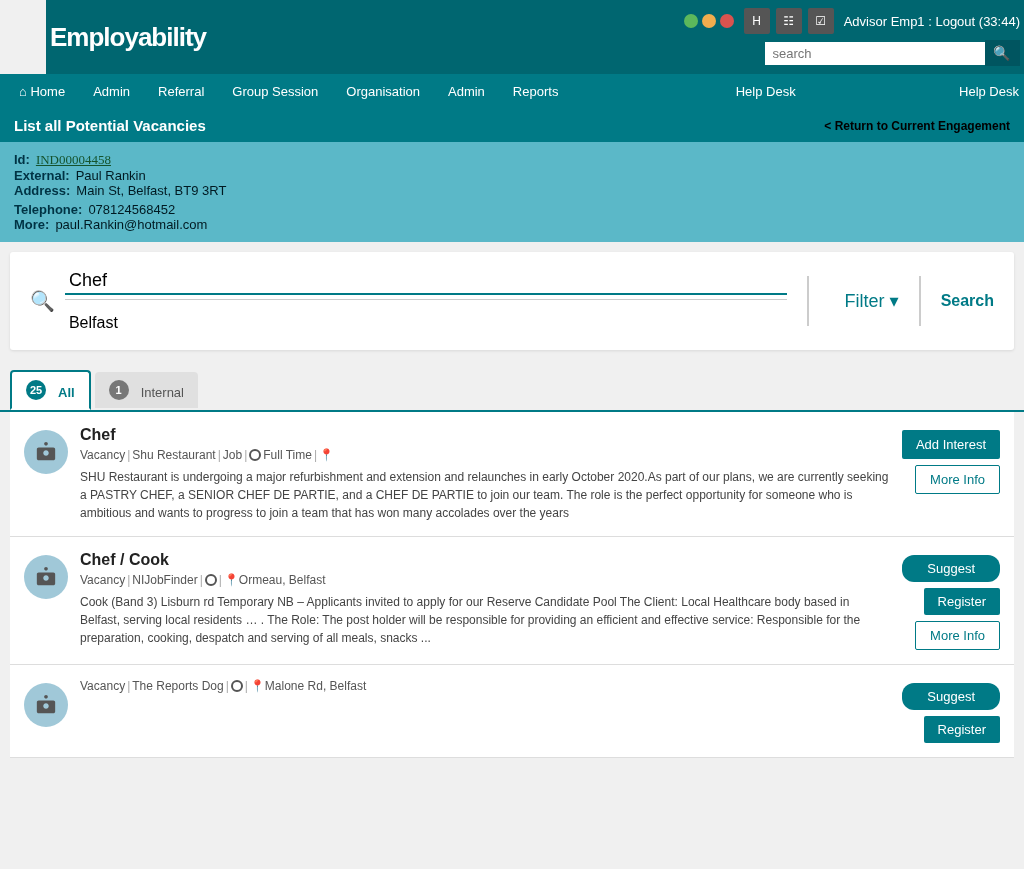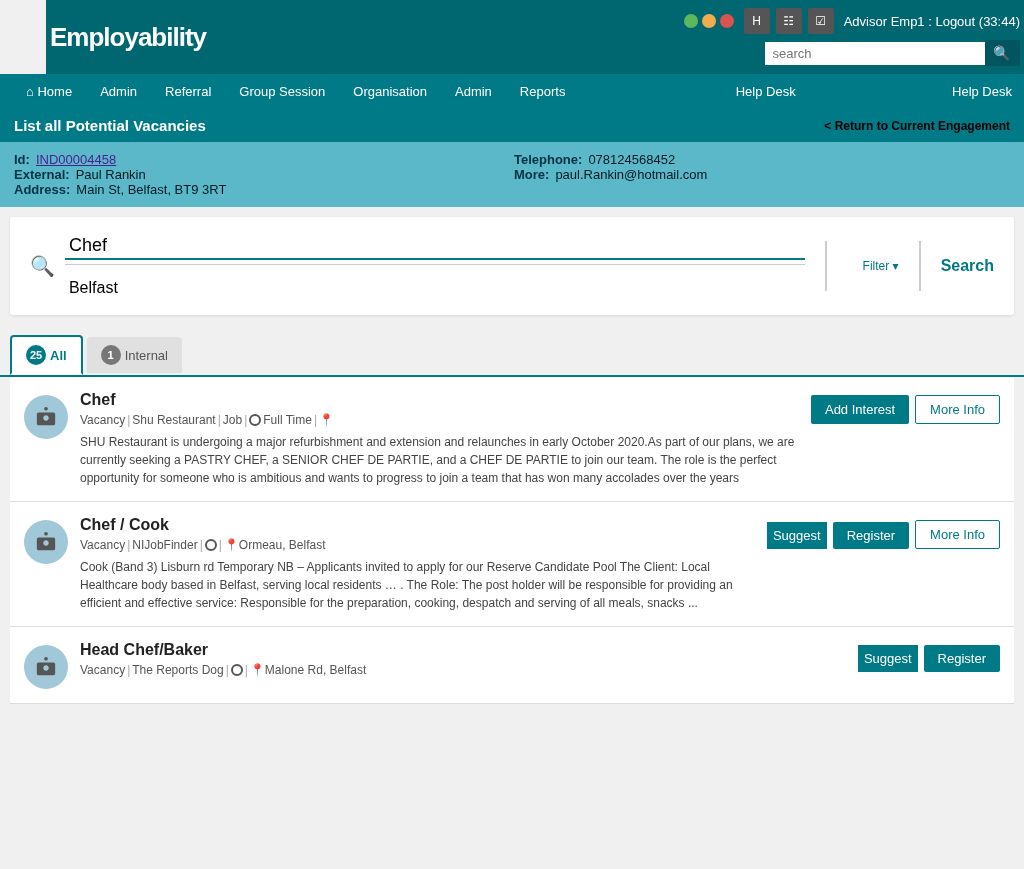--- a/index.html
+++ b/index.html
@@ -17,69 +17,69 @@
     .header-icon-btn { background: #555; color: white; border: none; width: 26px; height: 26px; display: flex; align-items: center; justify-content: center; font-size: 12px; cursor: pointer; border-radius: 2px; }
     .advisor-text { color: white; font-size: 13px; }
     .search-bar-header { display: flex; align-items: center; }
     .search-bar-header input { padding: 4px 8px; width: 200px; border: none; font-size: 13px; }
     .search-bar-header button { background: #005560; border: none; color: white; padding: 4px 8px; cursor: pointer; font-size: 14px; }
 
     
     .header-top { display: flex; align-items: center; justify-content: space-between; }
 
     
-    .nav { background: #007a86; display: flex; align-items: center; padding: 0 12px; }
+    .nav { background: #007a86; display: flex; align-items: center; padding: 0 5px; }
     .nav a { color: white; text-decoration: none; padding: 10px 14px; display: inline-block; font-size: 13px; }
     .nav-home { display: flex; align-items: center; gap: 4px; }
     .nav-right { margin-left: auto; }
 
     
     .page-title-bar { background: #007a86; color: white; padding: 8px 14px; display: flex; align-items: center; justify-content: space-between; font-size: 15px; font-weight: bold; }
     .return-link { color: #000000; font-size: 12px; cursor: pointer; text-decoration: none; }
 
     
-    .customer-info { background: #5bb8c8; padding: 10px 14px; display: grid; grid-template-columns: 1fr 1fr; gap: 4px; }
+    .customer-info { background: #5bb8c8; padding: 10px 14px; display: grid; grid-template-columns: 1fr; gap: 4px; }
     .info-row { display: flex; gap: 6px; }
     .info-label { font-weight: bold; color: #003344; font-size: 13px; }
     .info-value { color: #001a22; font-size: 13px; }
-    .info-link { color: #4c1d95; text-decoration: underline; cursor: pointer; }
+    .info-link { color: #14532d; text-decoration: underline; cursor: pointer; font-family: Liberation Serif, serif; }
 
     
     .search-panel { background: white; margin: 10px; padding: 16px 20px; border-radius: 3px; box-shadow: 0 1px 3px rgba(0,0,0,0.1); }
     .search-panel-inner { display: flex; align-items: center; gap: 10px; }
     .search-icon-lg { color: #007a86; font-size: 20px; }
     .search-inputs { flex: 1; }
     .search-input-job { font-size: 18px; border: none; border-bottom: 2px solid #007a86; width: 100%; padding: 2px 4px; outline: none; }
     .search-input-location { font-size: 16px; border: none; width: 100%; padding: 2px 4px; outline: none; margin-top: 8px; }
     .search-divider { width: 2px; background: #ccc; height: 50px; margin: 0 10px; }
-    .filter-btn { color: #007a86; background: none; border: none; font-size: 12px; cursor: pointer; display: flex; align-items: center; gap: 4px; white-space: nowrap; padding-left: 16px; }
+    .filter-btn { color: #007a86; background: none; border: none; font-size: 18px; cursor: pointer; display: flex; align-items: center; gap: 4px; white-space: nowrap; padding-left: 16px; }
     .search-btn { color: #007a86; background: none; border: none; font-size: 16px; cursor: pointer; font-weight: bold; }
 
     
     .tabs-bar { display: flex; align-items: center; gap: 0; padding: 10px 10px 0 10px; background: #f0f0f0; border-bottom: 2px solid #007a86; }
-    .tab { display: flex; align-items: center; gap: 4px; padding: 8px 14px; cursor: pointer; font-size: 13px; color: #555; background: #e0e0e0; border-radius: 4px 4px 0 0; margin-right: 4px; }
+    .tab { display: flex; align-items: flex-end; gap: 12px; padding: 8px 14px; cursor: pointer; font-size: 13px; color: #555; background: #e0e0e0; border-radius: 4px 4px 0 0; margin-right: 4px; }
     .tab.active { background: white; color: #007a86; border-bottom: 2px solid white; font-weight: bold; border-top: 2px solid #007a86; border-left: 2px solid #007a86; border-right: 2px solid #007a86; }
     .tab-badge { background: #007a86; color: white; border-radius: 50%; width: 20px; height: 20px; display: flex; align-items: center; justify-content: center; font-size: 11px; font-weight: bold; }
     .tab-badge.grey { background: #777; }
 
     
     .vacancy-list { margin: 0 10px; background: white; }
     .vacancy-item { display: flex; align-items: flex-start; padding: 14px 14px; border-bottom: 1px solid #ddd; gap: 12px; }
     .vacancy-icon { width: 44px; height: 44px; background: #a0c8d8; border-radius: 50%; display: flex; align-items: center; justify-content: center; flex-shrink: 0; margin-top: 4px; }
     .vacancy-icon svg { color: #555; }
     .vacancy-content { flex: 1; }
     .vacancy-title { font-size: 16px; font-weight: bold; color: #222; margin-bottom: 4px; }
     .vacancy-meta { font-size: 12px; color: #555; margin-bottom: 6px; display: flex; align-items: center; flex-wrap: wrap; }
     .vacancy-meta span { display: flex; align-items: center; gap: 2px; }
     .fulltime-badge { display: flex; align-items: center; gap: 3px; }
     .vacancy-desc { font-size: 12px; color: #444; line-height: 1.5; }
-    .vacancy-actions { display: flex; flex-direction: row; gap: 6px; align-items: flex-end; flex-shrink: 0; margin-top: 4px; }
+    .vacancy-actions { display: flex; flex-direction: column; gap: 6px; align-items: flex-end; flex-shrink: 0; margin-top: 4px; }
     .btn-add-interest { background: #007a86; color: white; border: none; padding: 7px 14px; cursor: pointer; font-size: 13px; white-space: nowrap; border-radius: 2px; }
     .btn-more-info { background: white; color: #007a86; border: 1px solid #007a86; padding: 6px 14px; cursor: pointer; font-size: 13px; white-space: nowrap; border-radius: 2px; }
-    .btn-suggest { background: #007a86; color: white; border: none; padding: 6px 6px; cursor: pointer; font-size: 13px; white-space: nowrap; border-radius: 0; }
+    .btn-suggest { background: #007a86; color: white; border: none; padding: 6px 25px; cursor: pointer; font-size: 13px; white-space: nowrap; border-radius: 12px; }
     .btn-register { background: #007a86; color: white; border: none; padding: 6px 14px; cursor: pointer; font-size: 13px; white-space: nowrap; border-radius: 2px; }
     .pipe { color: #aaa; margin: 0 2px; }
     .location-pin { color: #007a86; }
   </style>
 </head>
 <body>
 
 <div class="header">
   <div class="header-top" style="display:flex; align-items:center; width:100%;">
     <div class="logo">Employability</div>
@@ -240,21 +240,20 @@
   </div>
 
   <div class="vacancy-item">
     <div class="vacancy-icon">
       <svg width="22" height="22" viewBox="0 0 24 24" fill="#555">
           <path d="M20 7H4c-1.1 0-2 .9-2 2v10c0 1.1.9 2 2 2h16c1.1 0 2-.9 2-2V9c0-1.1-.9-2-2-2zm-8 9c-1.66 0-3-1.34-3-3s1.34-3 3-3 3 1.34 3 3-1.34 3-3 3z"></path>
           <path d="M12 5c1.1 0 2-.9 2-2s-.9-2-2-2-2 .9-2 2 .9 2 2 2z"></path>
         </svg>
     </div>
     <div class="vacancy-content">
-      <div class="vacancy-title">Head Chef/Baker</div>
       <div class="vacancy-meta">
         <span>Vacancy</span>
         <span class="pipe">|</span>
         <span>The Reports Dog</span>
         <span class="pipe">|</span>
         <span style="display:inline-block;width:12px;height:12px;border-radius:50%;border:2px solid #555;"></span>
         <span class="pipe">|</span>
         <span class="location-pin">📍</span>
         <span>Malone Rd, Belfast</span>
       </div>

